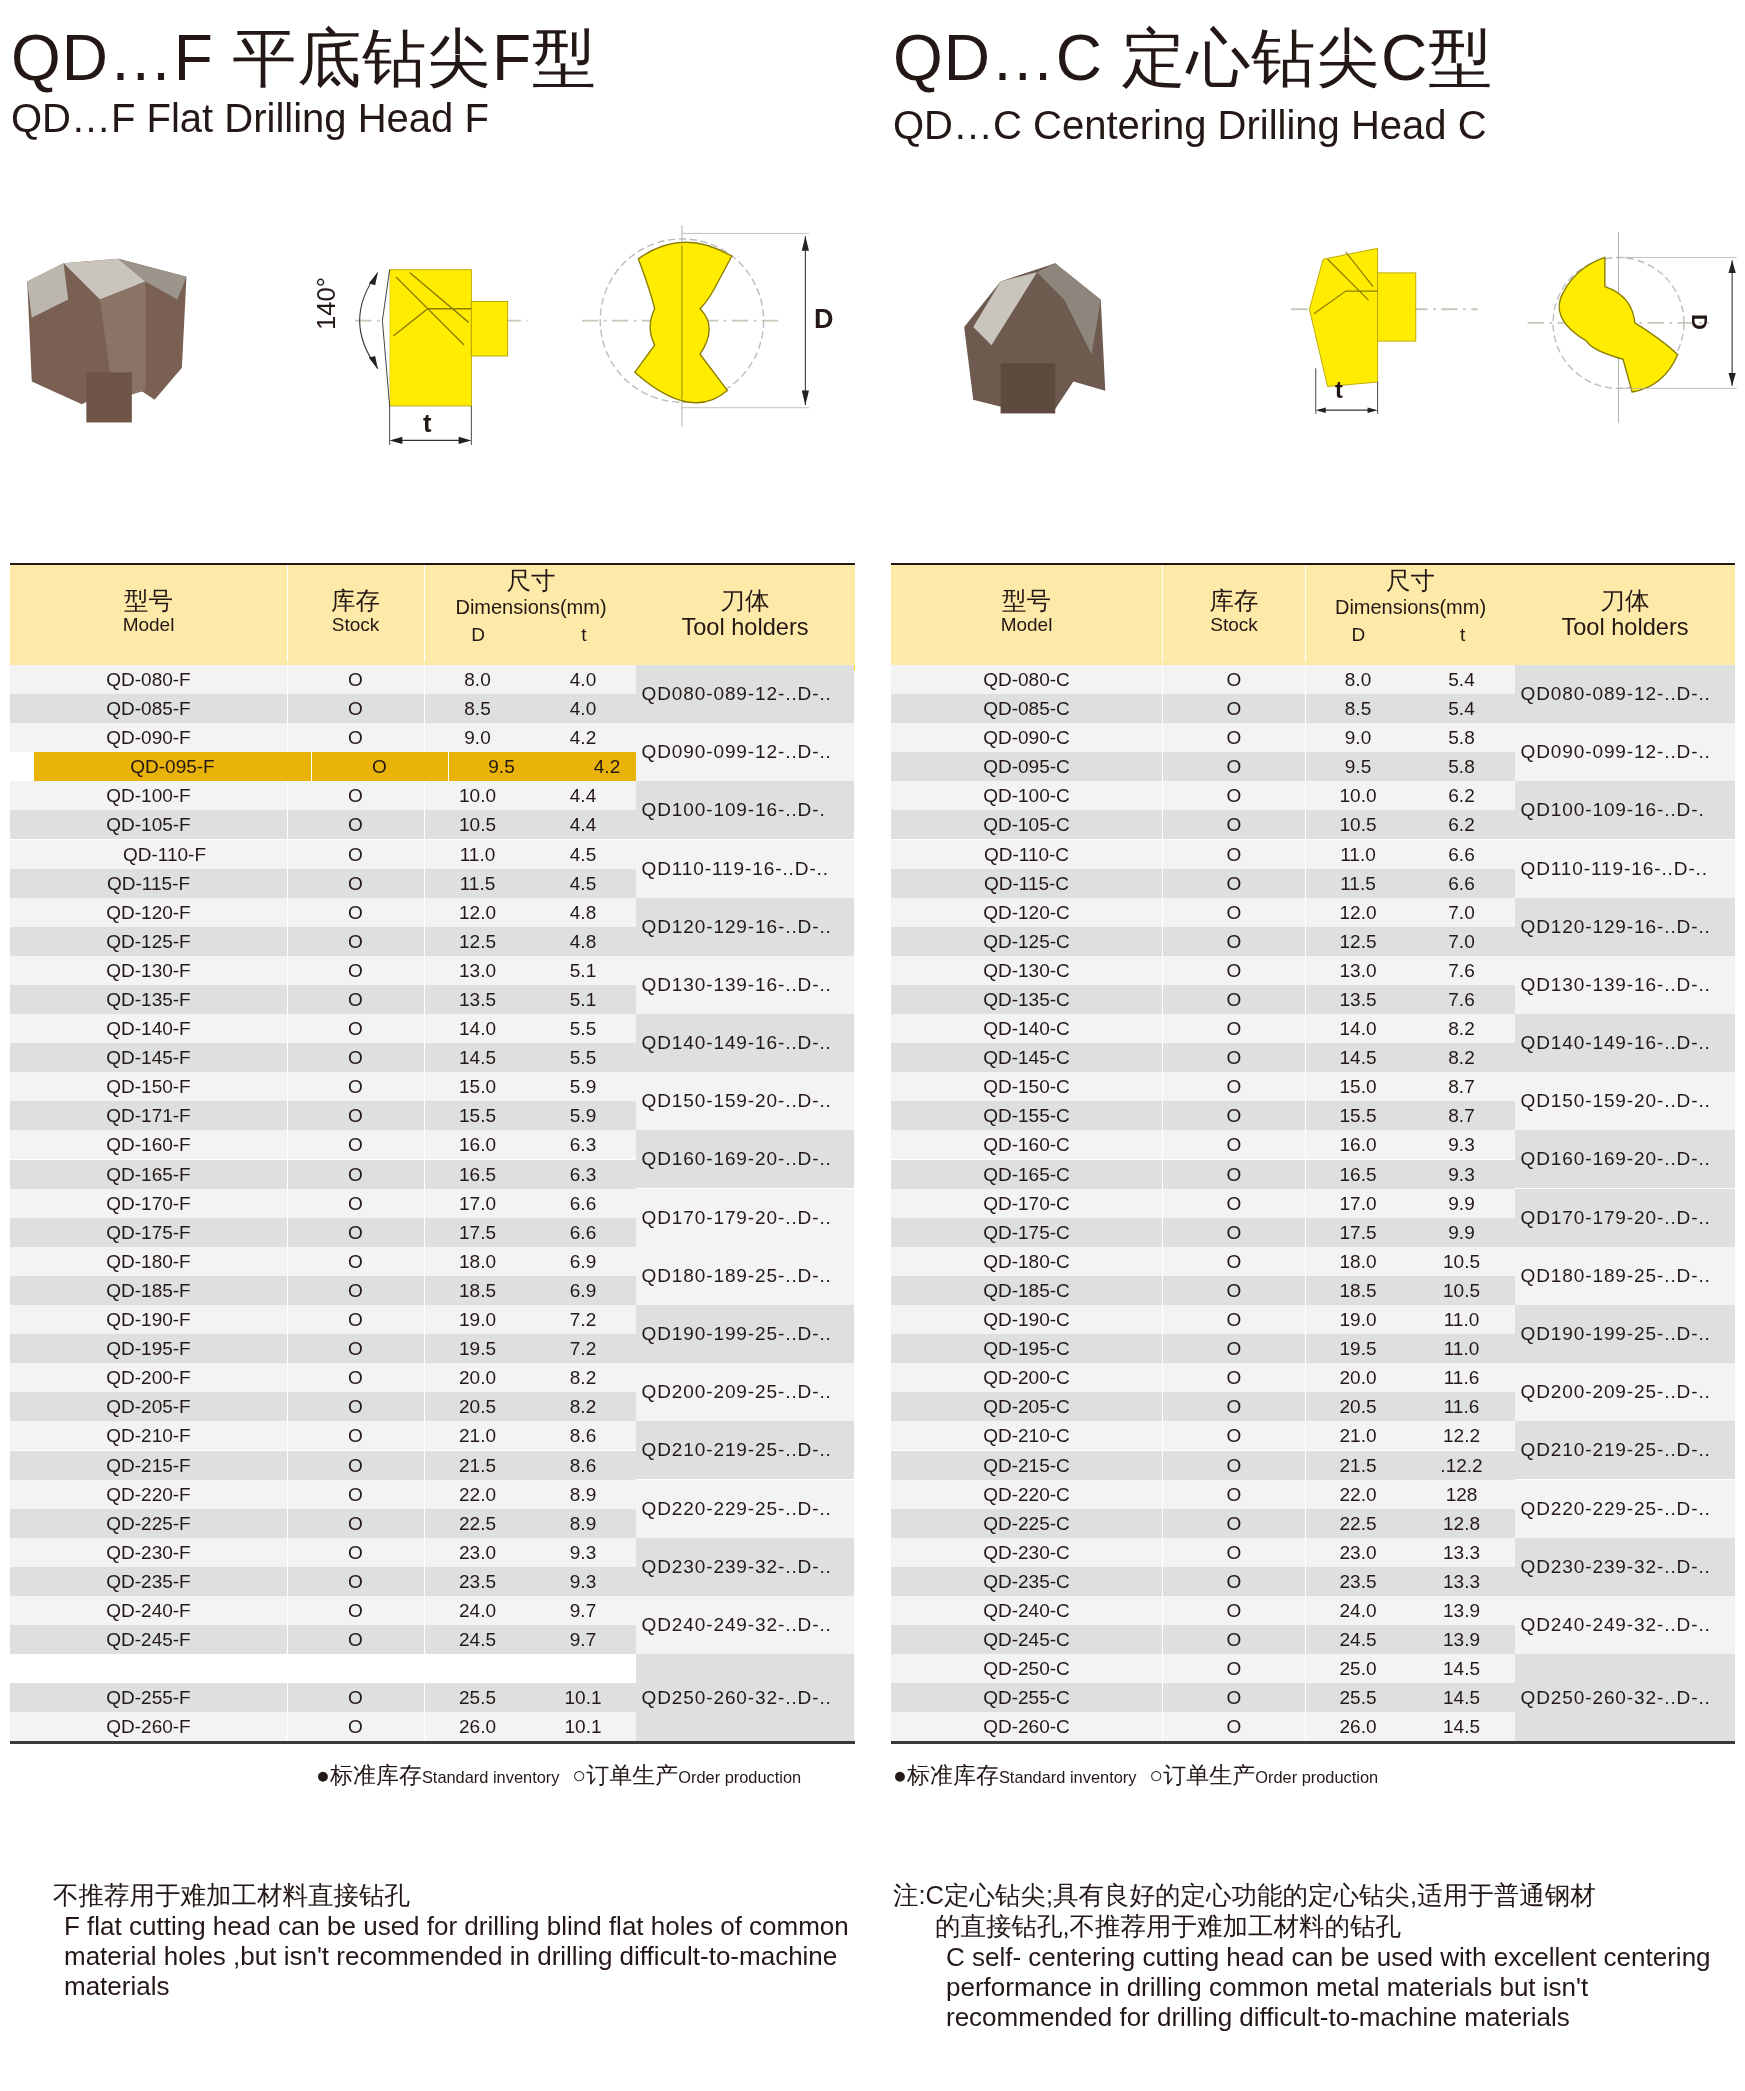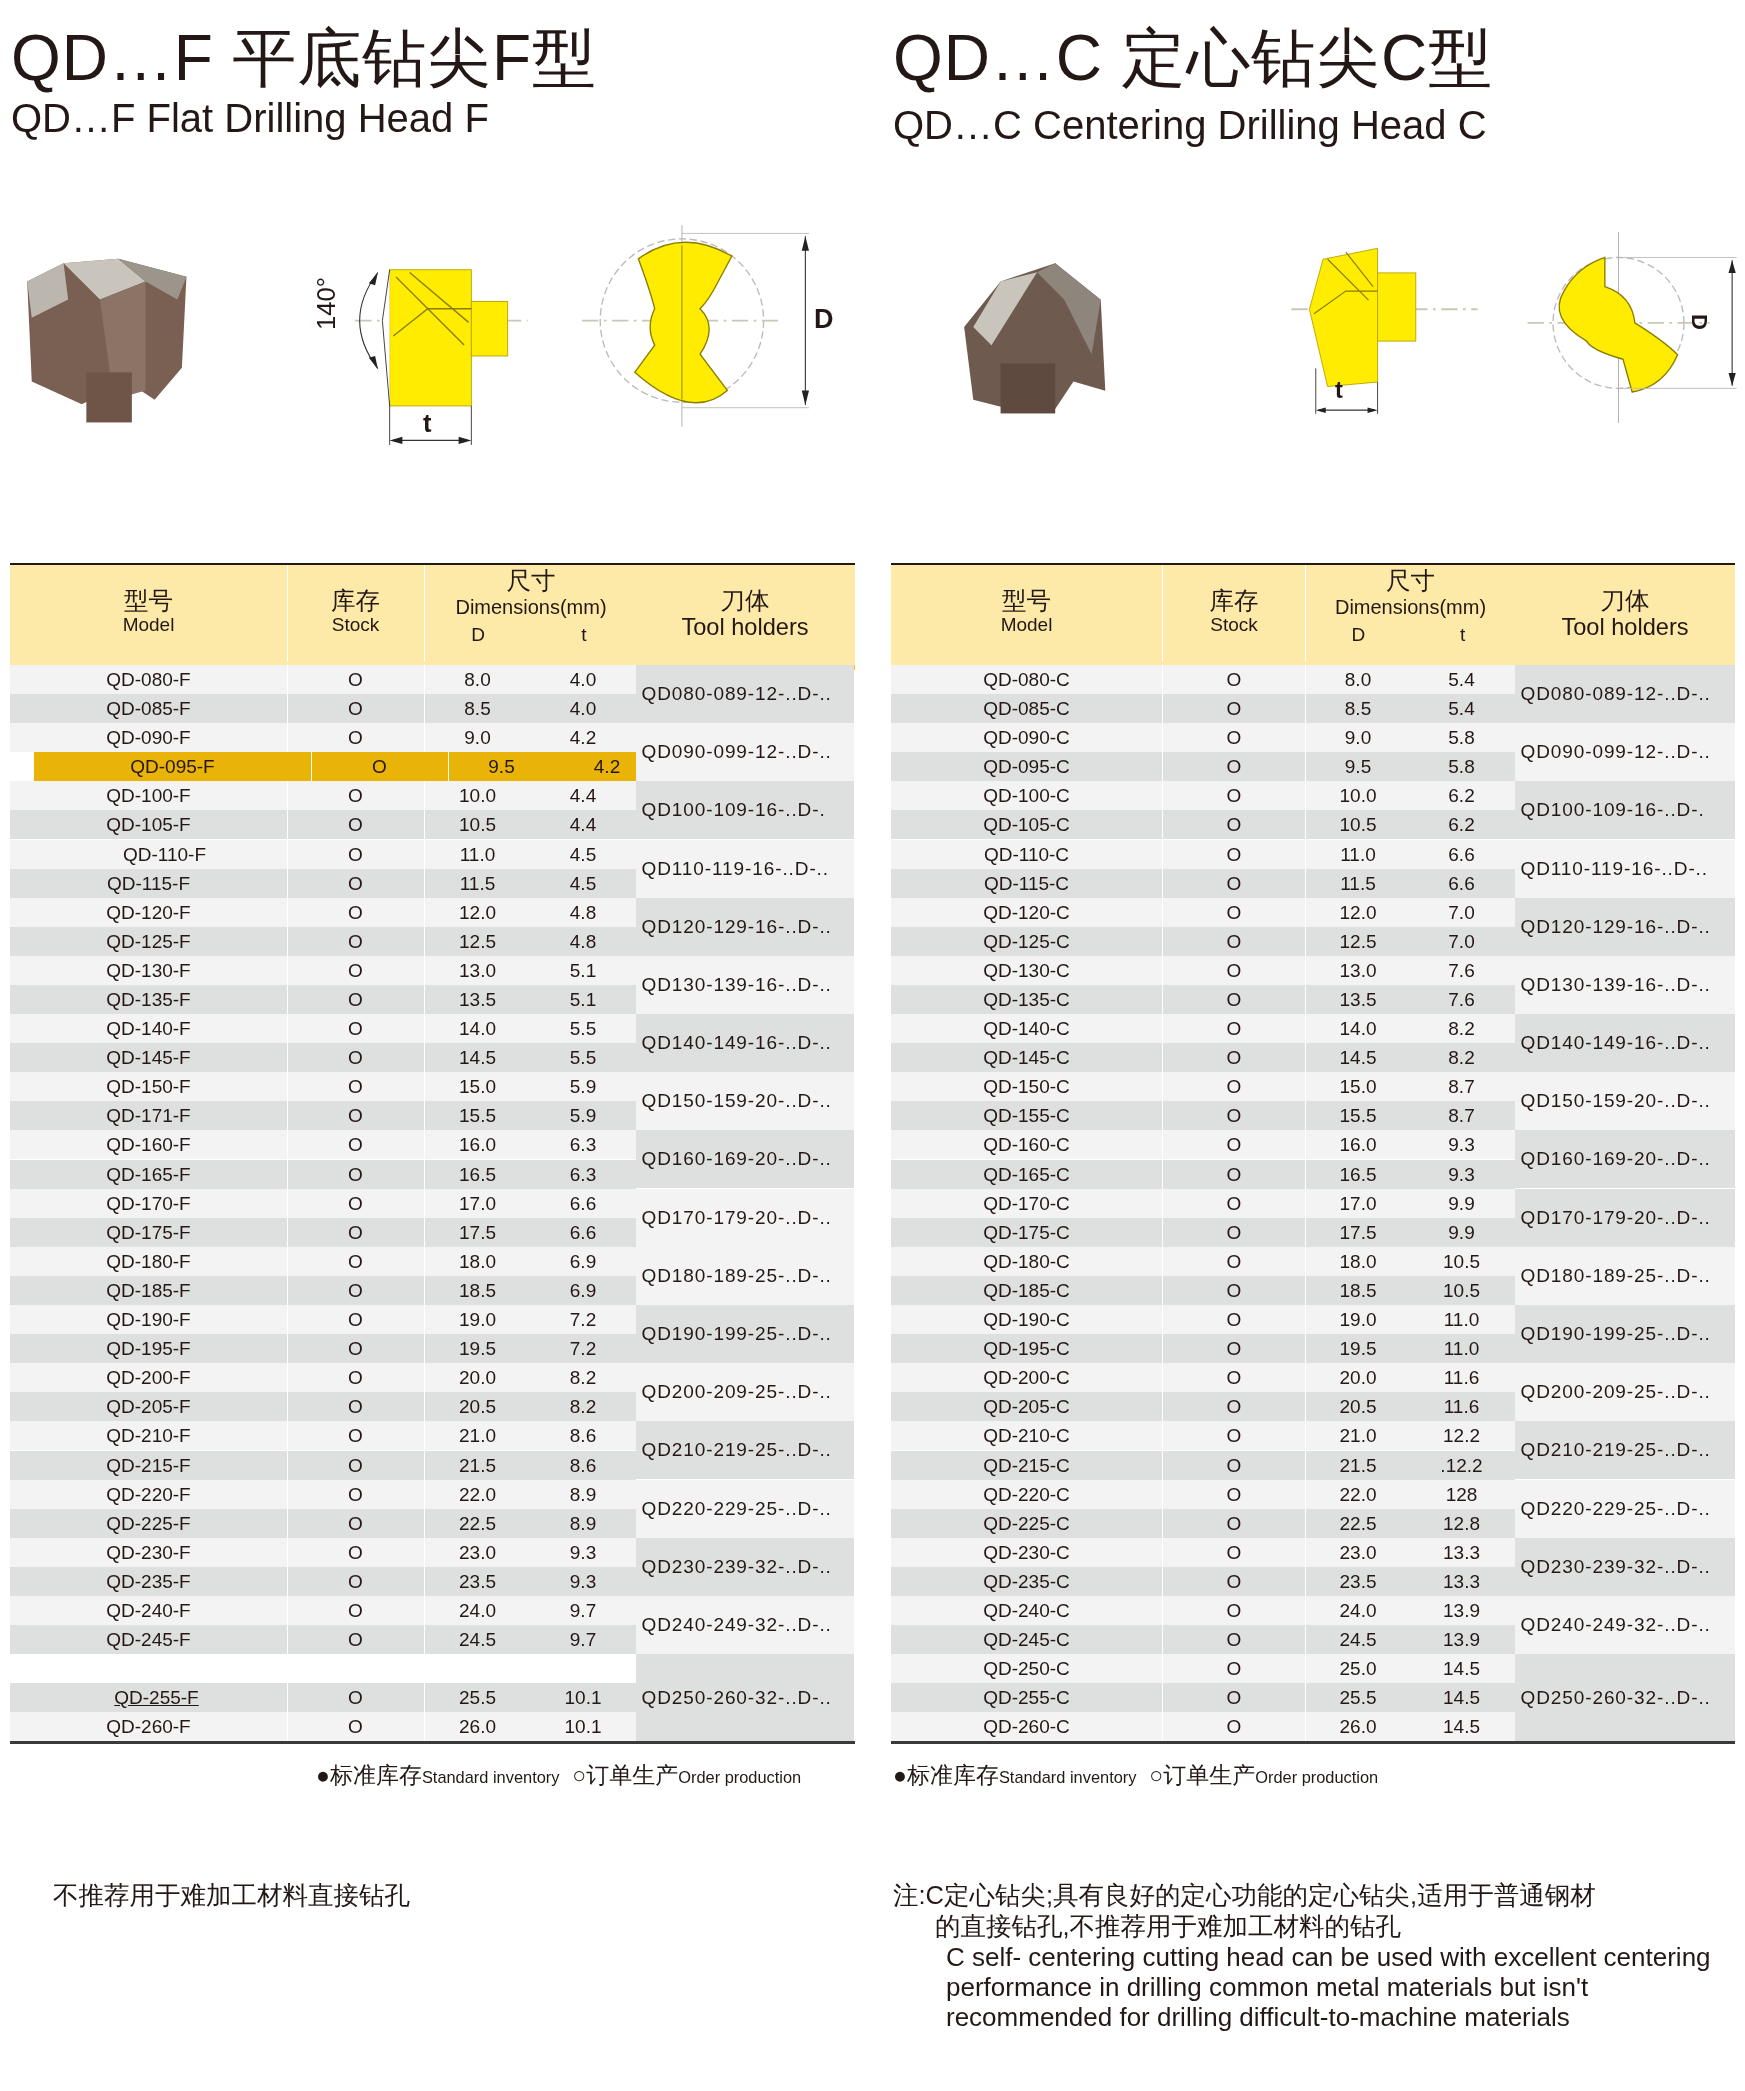--- a/index.html
+++ b/index.html
@@ -305,21 +305,21 @@
         <div class="cell sep" style="left: 414px; width: 106px;">24.5</div>
         <div class="cell" style="left: 520px; width: 106px;">9.7</div>
       </div>
       <div class="row" style="top: 1043px; width: 626px; background: #fde047;">
         <div class="cell" style="left: 0px; width: 277px;">QD-250-F</div>
         <div class="cell sep" style="left: 277px; width: 136px;">O</div>
         <div class="cell sep" style="left: 414px; width: 106px;">25.0</div>
         <div class="cell" style="left: 520px; width: 106px;">10.1</div>
       </div>
       <div class="row" style="top: 1018px; width: 626px; background: rgb(222, 223, 223);">
-        <div class="cell" style="left: 8px; width: 277px; text-decoration: underline;">QD-255-F</div>
+        <div class="cell" style="left: 0px; width: 277px;">QD-255-F</div>
         <div class="cell sep" style="left: 277px; width: 136px;">O</div>
         <div class="cell sep" style="left: 414px; width: 106px;">25.5</div>
         <div class="cell" style="left: 520px; width: 106px;">10.1</div>
       </div>
       <div class="row" style="top: 1047px; width: 626px; background: rgb(243, 243, 243);">
         <div class="cell" style="left: 0px; width: 277px;">QD-260-F</div>
         <div class="cell sep" style="left: 277px; width: 136px;">O</div>
         <div class="cell sep" style="left: 414px; width: 106px;">26.0</div>
         <div class="cell" style="left: 520px; width: 106px;">10.1</div>
       </div>
@@ -345,20 +345,21 @@
     </div>
 </div>
 
 <div class="legend" style="left:316px;">
   <span>●</span><span>标准库存</span><small>Standard inventory</small>
   &nbsp;<span>○</span><span>订单生产</span><small>Order production</small>
 </div>
 
 <div class="note" style="left:11px;top:1880px;width:846px;">
   <div class="cn2">不推荐用于难加工材料直接钻孔</div>
+  <div class="en">F flat cutting head can be used for drilling blind flat holes of common material holes ,but isn't recommended in drilling difficult-to-machine materials</div>
 </div>
 
 <div class="abs title" style="left:893px;top:25.5px;">QD…C 定心钻尖C型</div>
 <div class="abs subtitle" style="left:893px;top:105px;">QD…C  Centering Drilling Head C</div>
 
 <div class="abs" style="left:955px;top:245px;width:164px;height:173px;">
   <svg width="164" height="173" viewBox="0 0 180 190">
     <polygon points="10,90 50,40 110,20 160,60 165,160 130,150 110,180 60,180 20,170" fill="#6e5a4e"></polygon>
     <polygon points="20,90 50,40 90,30 40,110" fill="#c9c5bd"></polygon>
     <polygon points="90,30 110,20 160,60 150,120 120,60" fill="#8e857c"></polygon>

